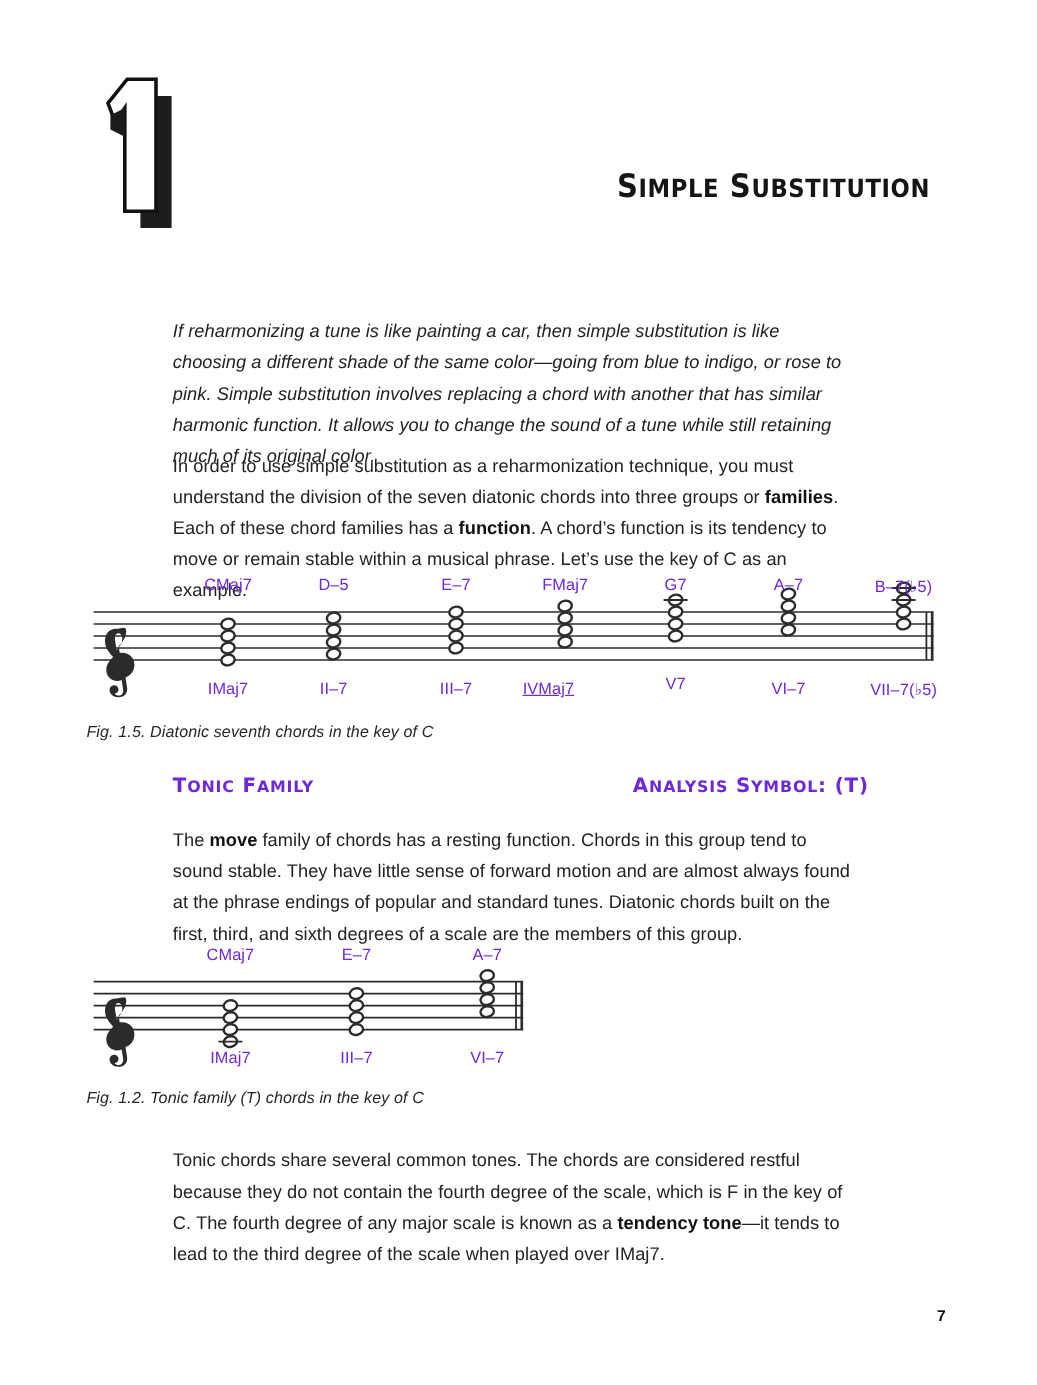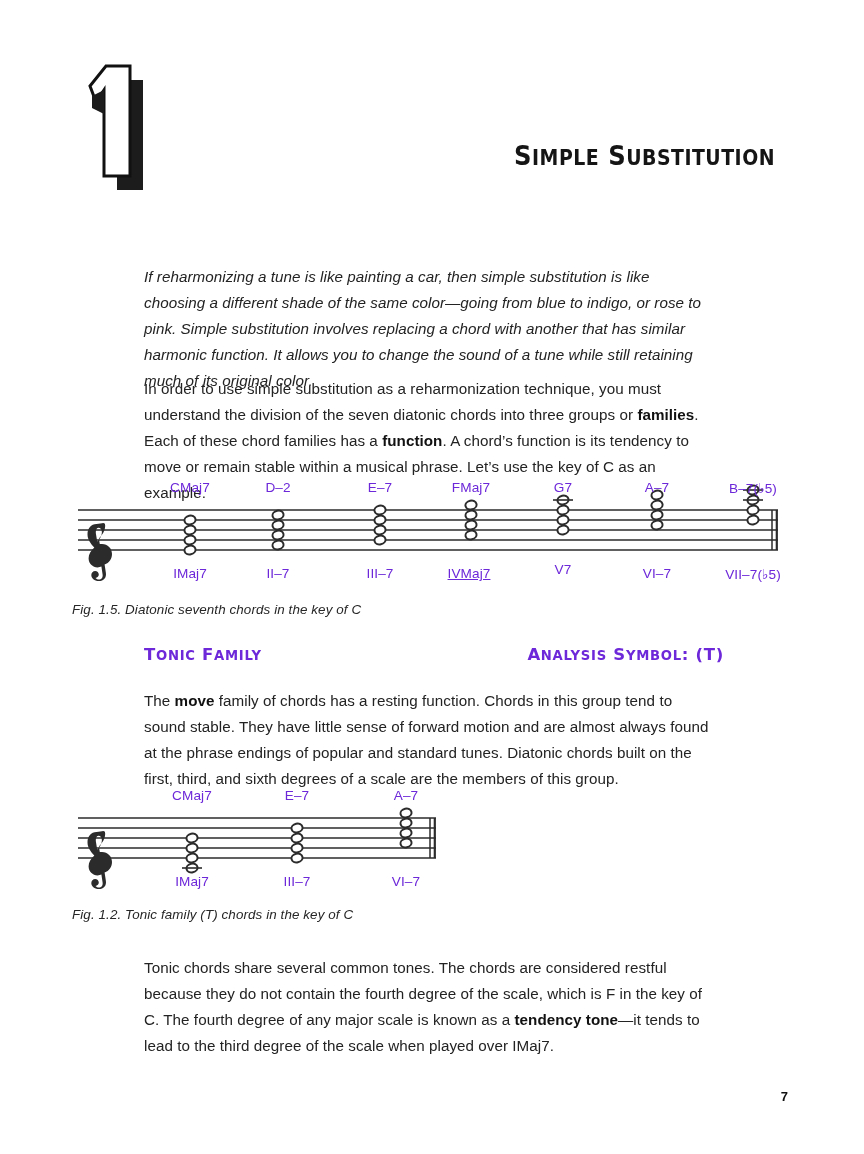--- a/index.html
+++ b/index.html
@@ -100,26 +100,26 @@
   <div class="body-col" style="top:376px;">
     <p class="body">
       <span>In order to use simple substitution as a reharmonization technique, you must understand the division of the seven diatonic chords into three groups or </span><b>families</b><span>. Each of these chord families has a </span><b>function</b><span>. A chord’s function is its tendency to move or remain stable within a musical phrase. Let’s use the key of C as an example.</span>
     </p>
   </div>
 
   <div class="staff-block" id="fig1-staff" style="left:72px;top:480px;width:712px;height:110px;">
     <div class="chordrow" id="fig1-labels">
         <div class="chordlabel" style="left: 118px; top: 0px;">CMaj7</div>
         <div class="chordlabel below" style="left: 118px; top: 86px;">IMaj7</div>
-        <div class="chordlabel" style="left: 206px; top: 0px;">D–2</div>
+        <div class="chordlabel" style="left: 206px; top: 0px;">D–5</div>
         <div class="chordlabel below" style="left: 206px; top: 86px;">II–7</div>
         <div class="chordlabel" style="left: 308px; top: 0px;">E–7</div>
         <div class="chordlabel below" style="left: 308px; top: 86px;">III–7</div>
         <div class="chordlabel" style="left: 399px; top: 0px;">FMaj7</div>
-        <div class="chordlabel below" style="left: 397px; top: 86px; text-decoration: underline;">IVMaj7</div>
+        <div class="chordlabel below" style="left: 385px; top: 86px; text-decoration: underline;">IVMaj7</div>
         <div class="chordlabel" style="left: 491px; top: 0px;">G7</div>
         <div class="chordlabel below" style="left: 491px; top: 82px;">V7</div>
         <div class="chordlabel" style="left: 585px; top: 0px;">A–7</div>
         <div class="chordlabel below" style="left: 585px; top: 86px;">VI–7</div>
         <div class="chordlabel" style="left: 681px; top: 0px;">B–7(♭5)</div>
         <div class="chordlabel below" style="left: 681px; top: 86px;">VII–7(♭5)</div>
       </div>
     <svg id="fig1-svg" width="712" height="110" viewBox="0 0 712 110" aria-hidden="true">
         <line x1="6" y1="30" x2="706" y2="30" stroke="#2b2b2b" stroke-width="1.4"></line>
         <line x1="6" y1="40" x2="706" y2="40" stroke="#2b2b2b" stroke-width="1.4"></line>

